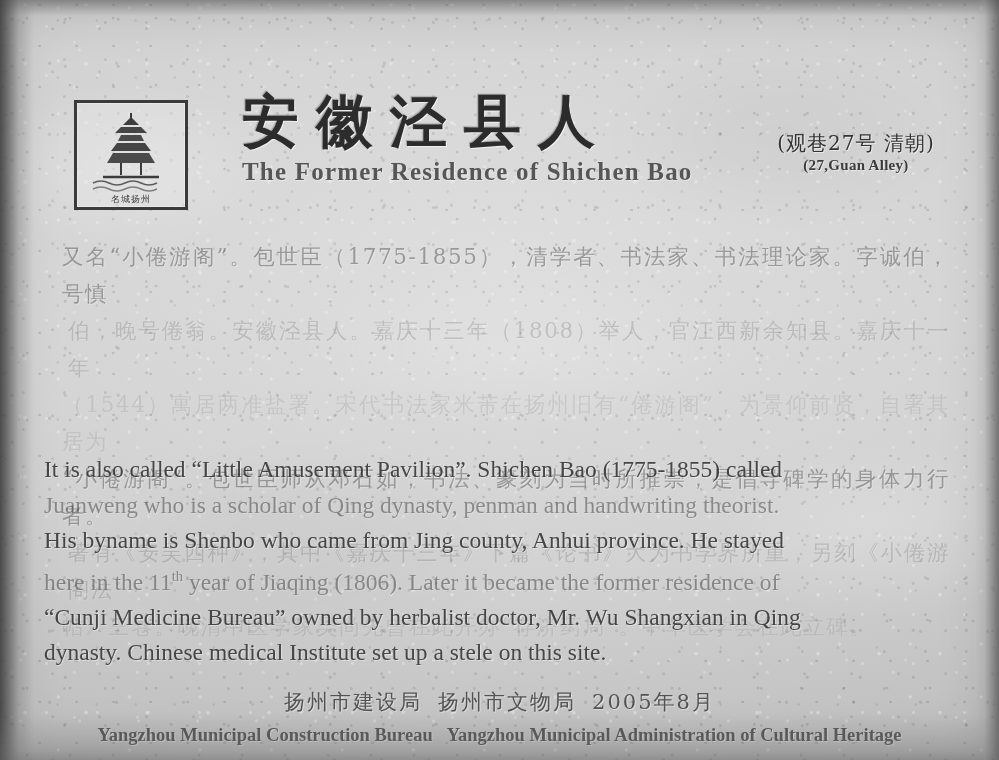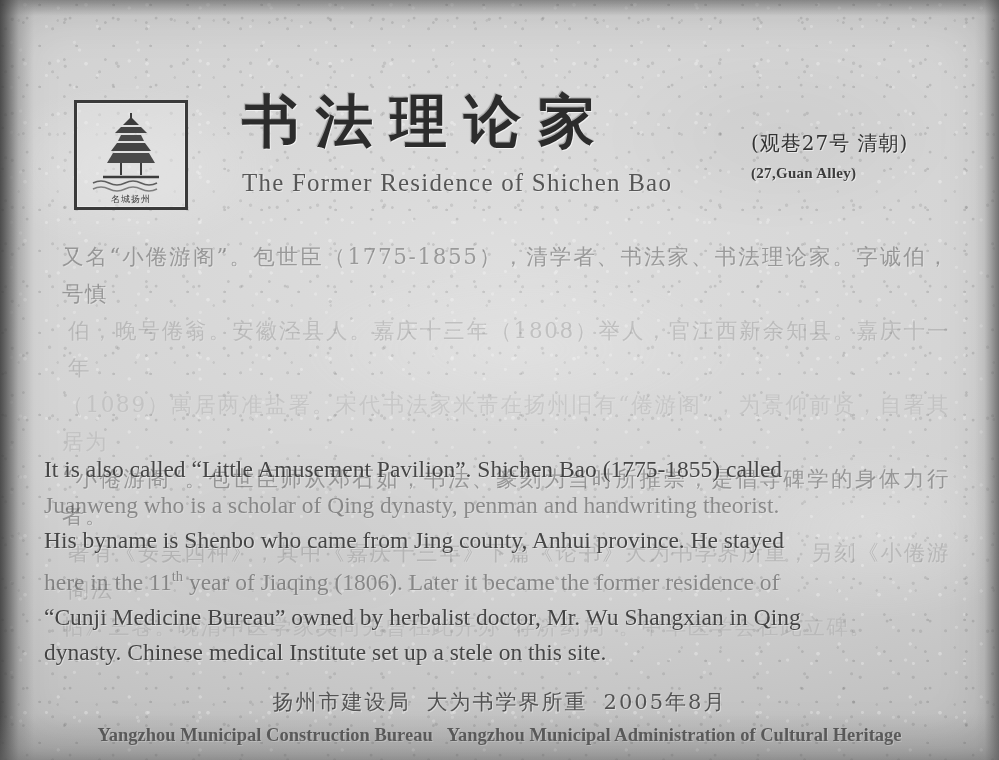--- a/index.html
+++ b/index.html
@@ -132,47 +132,46 @@
     font-weight: 700;
     letter-spacing: 17px;
     color: #2c2c2c;
     line-height: 1.15;
     text-shadow:
       1px 1px 0 rgba(255,255,255,.6),
       -1px -1px 1px rgba(0,0,0,.25);
     white-space: nowrap;
   }
   .title-en {
-    margin-top: 15px;
+    margin-top: 4px;
     font-family: "Liberation Serif", serif;
     font-size: 25px;
-    font-weight: 400;
+    font-weight: 700;
     letter-spacing: 1.2px;
     color: #3a3a3a;
     opacity: .82;
     text-shadow: 1px 1px 0 rgba(255,255,255,.5);
     white-space: nowrap;
   }
   .addr-block {
     position: absolute;
     right: 14px;
     top: 42px;
-    text-align: left;
+    text-align: center;
     width: 210px;
   }
   .addr-cn {
     font-family: "DejaVu Serif", serif;
     font-size: 20px;
     color: #333;
     letter-spacing: 1px;
     white-space: nowrap;
     text-shadow: 1px 1px 0 rgba(255,255,255,.5);
   }
   .addr-en {
-    margin-top: 8px;
     font-family: "Liberation Serif", serif;
     font-size: 15px;
     font-weight: 700;
     color: #3c3c3c;
     letter-spacing: .3px;
     white-space: nowrap;
     text-shadow: 1px 1px 0 rgba(255,255,255,.5);
   }
 
   
@@ -278,51 +277,51 @@
             <path d="M26 74 H82" stroke-width="2.5"></path>
 
             <path d="M16 80 q8 -4 16 0 q8 4 16 0 q8 -4 16 0 q8 4 16 0" stroke-width="1.6" opacity=".8"></path>
             <path d="M16 86 q8 -4 16 0 q8 4 16 0 q8 -4 16 0 q8 4 16 0" stroke-width="1.6" opacity=".6"></path>
           </g>
           <text x="54" y="99" font-family="DejaVu Serif, serif" font-size="9" fill="#3c3c3c" text-anchor="middle" letter-spacing="1">名城扬州</text>
         </svg>
       </div>
 
       <div class="title-block">
-        <div class="title-cn">书法理论家</div>
+        <div class="title-cn">安徽泾县人</div>
         <div class="title-en">The Former Residence of Shichen Bao</div>
       </div>
 
       <div class="addr-block">
         <div class="addr-cn">(观巷27号  清朝)</div>
         <div class="addr-en">(27,Guan Alley)</div>
       </div>
     </div>
 
     <div id="body-cn">
       <div>又名“小倦游阁”。包世臣（1775-1855），清学者、书法家、书法理论家。字诚伯，号慎</div>
       <div class="faint">伯，晚号倦翁。安徽泾县人。嘉庆十三年（1808）举人，官江西新余知县。嘉庆十一年</div>
-      <div class="fainter">（1089）寓居两准盐署。宋代书法家米芾在扬州旧有“倦游阁”，为景仰前贤，自署其居为</div>
+      <div class="fainter">（1544）寓居两准盐署。宋代书法家米芾在扬州旧有“倦游阁”，为景仰前贤，自署其居为</div>
       <div>“小倦游阁”。包世臣师从邓石如，书法、篆刻为当时所推崇，是倡导碑学的身体力行者。</div>
       <div class="faint">著有《安吴四种》，其中《嘉庆十三年》下篇《论书》大为书学界所重，另刻《小倦游阁法</div>
       <div class="fainter">帖》三卷。晚清中医学家吴尚先曾在此开办“存济药局”。中华医学会在此立碑。</div>
     </div>
 
     <div id="body-en">
       <div>It is also called “Little Amusement Pavilion”. Shichen Bao (1775-1855) called</div>
       <div class="faint">Juanweng who is a scholar of Qing dynasty, penman and handwriting theorist.</div>
       <div>His byname is Shenbo who came from Jing county, Anhui province. He stayed</div>
       <div class="faint">here in the 11<sup>th</sup> year of Jiaqing (1806). Later it became the former residence of</div>
       <div>“Cunji Medicine Bureau” owned by herbalist doctor, Mr. Wu Shangxian in Qing</div>
       <div>dynasty. Chinese medical Institute set up a stele on this site.</div>
     </div>
 
     <div id="footer">
       <div class="foot-cn">
-        <span>扬州市建设局</span><span class="sp"></span><span>大为书学界所重</span><span class="sp"></span><span>2005年8月</span>
+        <span>扬州市建设局</span><span class="sp"></span><span>扬州市文物局</span><span class="sp"></span><span>2005年8月</span>
       </div>
       <div class="foot-en">
         <span>Yangzhou Municipal Construction Bureau</span><span class="sp"></span><span>Yangzhou Municipal Administration of Cultural Heritage</span>
       </div>
     </div>
 
   </div>
 
   <div id="bottom-fade"></div>
 </div>

